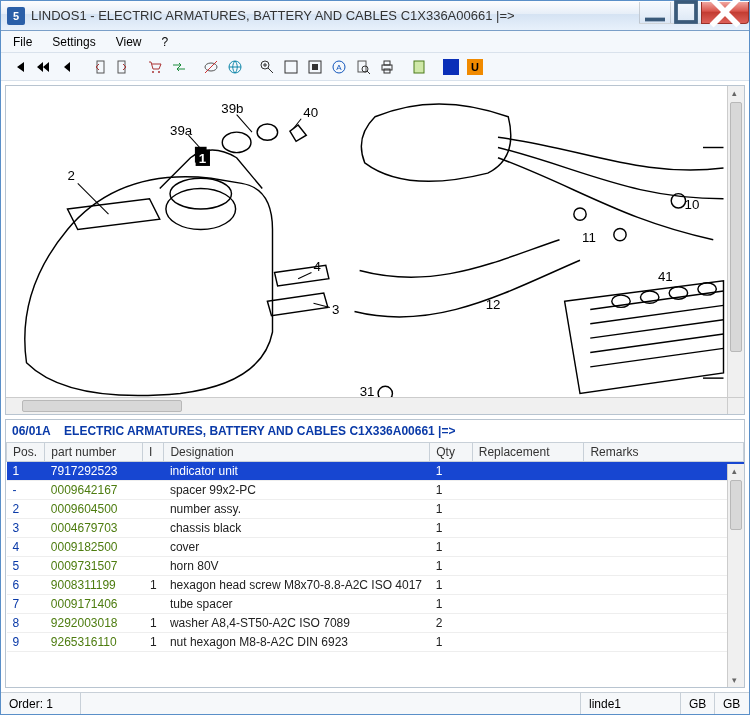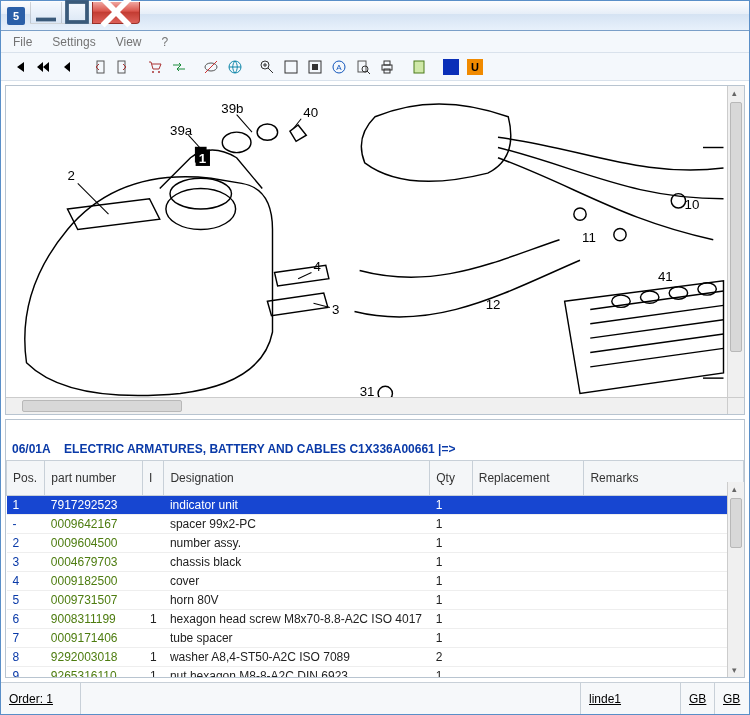--- a/index.html
+++ b/index.html
@@ -10,69 +10,70 @@
 .titlebar { height: 30px; background: linear-gradient(to bottom, #fdfdfe, #e6eef8 45%, #d5e3f3 46%, #e8f1fb); display: flex; align-items: center; padding: 0 0 0 6px; border-bottom: 1px solid #7a9fc8; }
 .titlebar .app-icon { width: 18px; height: 18px; background: #2a5fa8; border-radius: 2px; display: flex; align-items: center; justify-content: center; color: #fff; font-size: 11px; font-weight: bold; margin-right: 6px; }
 .titlebar .title { flex: 1; color: #333; font-size: 13px; }
 .titlebar .win-btns { display: flex; height: 22px; margin-top: -6px; }
 .titlebar .win-btn { width: 32px; height: 22px; display: flex; align-items: center; justify-content: center; border: 1px solid rgba(0,0,0,0.15); border-top: none; margin-left: -1px; background: linear-gradient(to bottom,#f5f9fe,#dbe7f5); }
 .titlebar .win-btn.close { width: 48px; background: linear-gradient(to bottom,#f0a6a0,#d9534a 45%,#c13a30 46%,#dd6058); border-color: #9a3028; color:#fff; border-top-right-radius:0; border-bottom-right-radius:4px;}
 .titlebar .win-btn svg { stroke:#3a5a7a; stroke-width:1.5; fill:none;}
 .titlebar .win-btn.close svg { stroke:#fff; }
 
 .menubar { height: 22px; background: #f4f8fc; border-bottom: 1px solid #d9e2ec; display: flex; align-items: center; padding: 0 4px; gap: 4px; }
-.menubar .menu-item { padding: 2px 8px; color: #737373; cursor: default; }
+.menubar .menu-item { padding: 2px 8px; color: #000000; cursor: default; }
 
 .toolbar { height: 28px; background: #f4f8fc; border-bottom: 1px solid #d9e2ec; display: flex; align-items: center; padding: 0 6px; gap: 0; }
 .toolbar .tb-btn { width: 22px; height: 22px; display: flex; align-items: center; justify-content: center; margin: 0 1px; color:#333; }
 .toolbar .tb-btn svg { width:16px; height:16px; }
 .toolbar .sep { width: 8px; }
 .tb-color { width:16px; height:16px; display:inline-block; }
 
 .diagram-pane { flex: 0 0 330px; position: relative; border: 1px solid #b8c4d0; margin: 4px; background:#fff; overflow:hidden;}
 .diagram-pane .scroll-v { position:absolute; right:0; top:0; bottom:17px; width:17px; background:#f0f0f0; border-left:1px solid #ccc;}
 .diagram-pane .scroll-v::before{content:"▴";position:absolute;top:2px;left:4px;font-size:9px;color:#666;}
 .diagram-pane .scroll-v .thumb{position:absolute;top:16px;left:2px;right:2px;height:250px;background:#d8d8d8;border:1px solid #b8b8b8;border-radius:2px;}
 .diagram-pane .scroll-h { position:absolute; left:0; right:17px; bottom:0; height:17px; background:#f0f0f0; border-top:1px solid #ccc;}
 .diagram-pane .scroll-h .thumb{position:absolute;left:16px;top:2px;bottom:2px;width:160px;background:#d8d8d8;border:1px solid #b8b8b8;border-radius:2px;}
 .diagram-pane .scroll-corner{position:absolute;right:0;bottom:0;width:17px;height:17px;background:#f0f0f0;border-left:1px solid #ccc;border-top:1px solid #ccc;}
 .diagram-svg { width:100%; height:100%; }
 .callout { font: 13px Arial; fill:#000; }
 .callout-box { fill:#000; }
 .callout-box-text { fill:#fff; font:bold 13px Arial; }
 
 .data-pane { flex: 1; border: 1px solid #b8c4d0; margin: 0 4px 4px 4px; display:flex; flex-direction:column; overflow:hidden;}
-.section-title { color:#0a3aa8; font-weight:bold; padding:4px 6px; font-size:12px;margin-top:18px;}
+.section-title { color:#0a3aa8; font-weight:bold; padding:4px 6px; font-size:12px;}
 .table-wrap { flex:1; overflow:hidden; position:relative;}
 .grid { width:100%; border-collapse:collapse; table-layout:fixed;}
-.grid th { background:#f4f6f8; border:1px solid #c8d0d8; padding:10px 6px; text-align:left; font-weight:normal; color:#333; font-size:12px;}
+.grid th { background:#f4f6f8; border:1px solid #c8d0d8; padding:2px 6px; text-align:left; font-weight:normal; color:#333; font-size:12px;}
 .grid td { border-bottom:1px solid #eee; padding:2px 6px; font-size:12px; color:#222; white-space:nowrap; overflow:hidden; text-overflow:ellipsis;}
 .grid td.pos { width:34px; color:#0a3aa8;}
 .grid td.pn { width:90px; color:#4d7c0f;}
 .grid td.i { width:18px; text-align:center;}
 .grid td.qty { width:36px;}
 .grid tr.sel td { background:#1746d1; color:#fff !important;}
 .grid tr.sel td.pn { color:#fff;}
 .col-pos{width:36px}.col-pn{width:92px}.col-i{width:20px}.col-des{width:250px}.col-qty{width:40px}.col-rep{width:105px}.col-rem{width:150px}
 .table-scroll-v{position:absolute;right:0;top:22px;bottom:0;width:17px;background:#f0f0f0;border-left:1px solid #ccc;}
 .table-scroll-v::before{content:"▴";position:absolute;top:2px;left:4px;font-size:9px;color:#666;}
 .table-scroll-v::after{content:"▾";position:absolute;bottom:2px;left:4px;font-size:9px;color:#666;}
 .table-scroll-v .thumb{position:absolute;top:16px;left:2px;right:2px;height:50px;background:#d8d8d8;border:1px solid #b8b8b8;border-radius:2px;}
 
-.statusbar { height:32px; border-top:1px solid #c8d0d8; background:#f6f8fa; display:flex; align-items:stretch; font-size:12px;text-decoration:underline;}
+.statusbar { height:22px; border-top:1px solid #c8d0d8; background:#f6f8fa; display:flex; align-items:stretch; font-size:12px;}
 .statusbar .cell { border-right:1px solid #c8d0d8; padding:2px 8px; display:flex; align-items:center;}
 .statusbar .flex { flex:1; }
 </style>
 </head>
 <body>
 
 <div class="window">
 
   <div class="titlebar">
     <div class="app-icon">5</div>
+    <div class="title">LINDOS1 - ELECTRIC ARMATURES, BATTERY AND CABLES C1X336A00661 |=&gt;</div>
     <div class="win-btns">
       <div class="win-btn">
           <svg viewBox="0 0 12 12">
             <line x1="2" y1="9" x2="10" y2="9"></line>
           </svg>
         </div>
       <div class="win-btn">
           <svg viewBox="0 0 12 12">
             <rect x="2" y="2" width="8" height="8"></rect>
           </svg>

